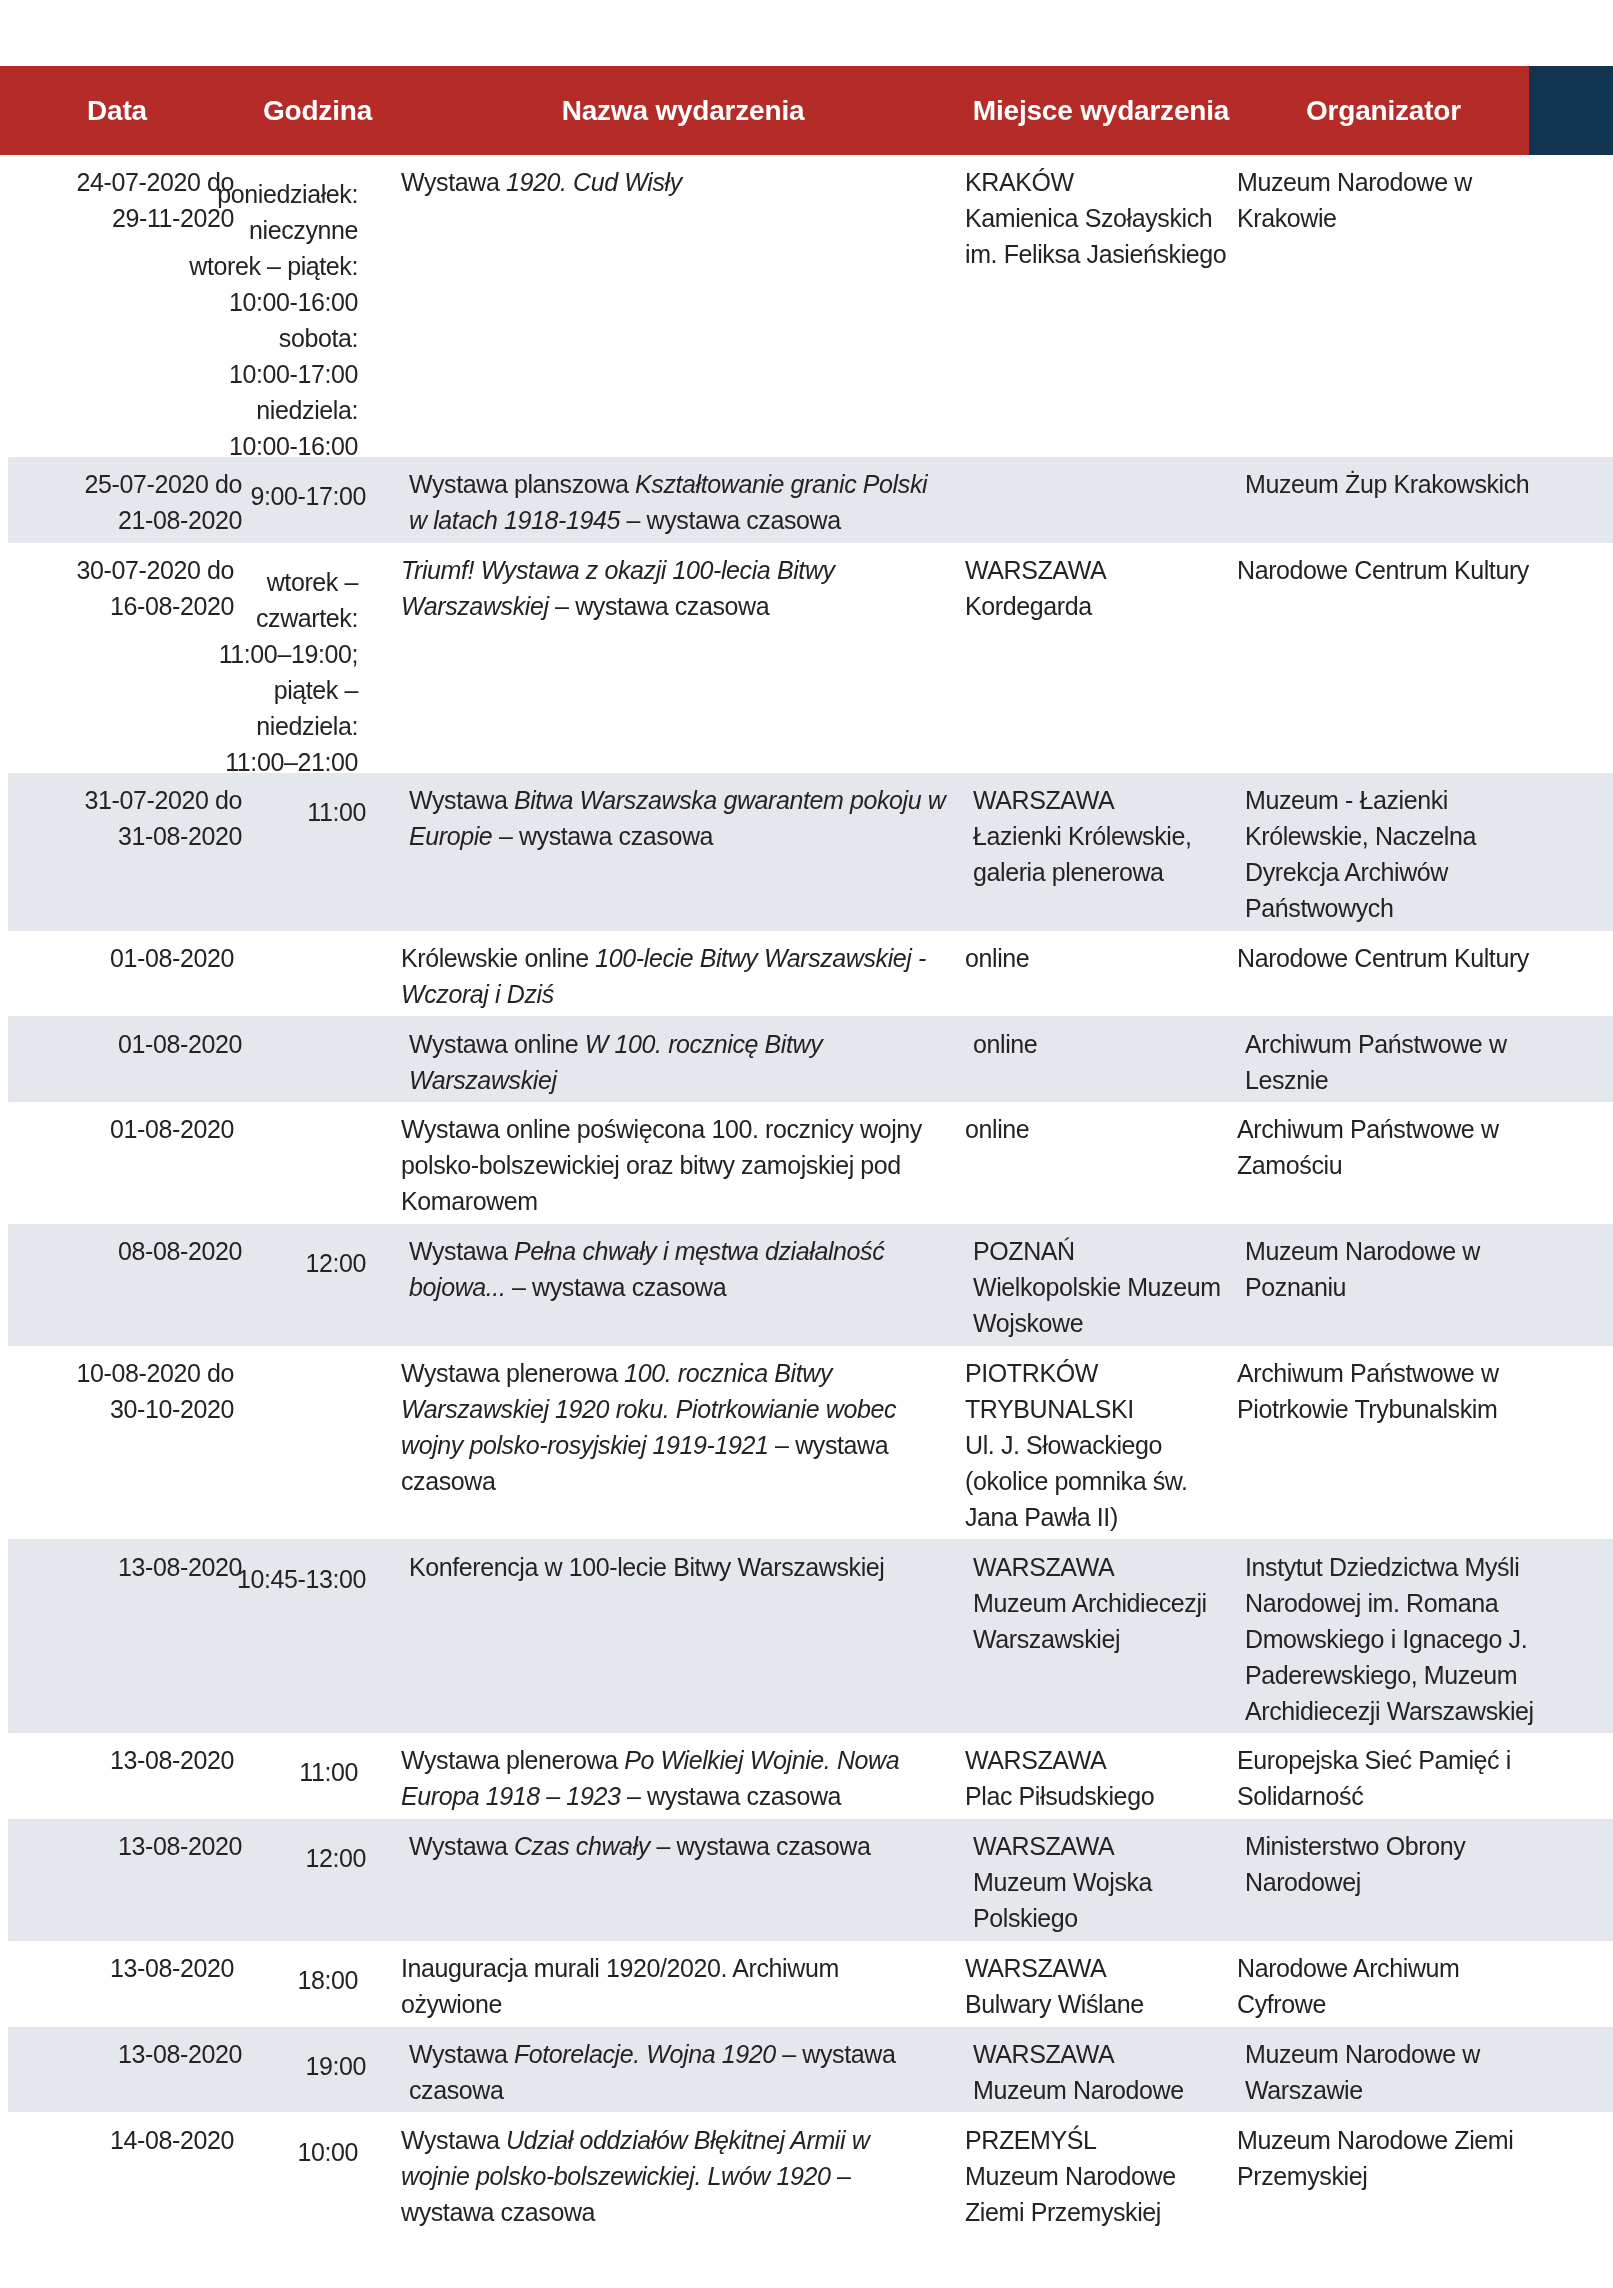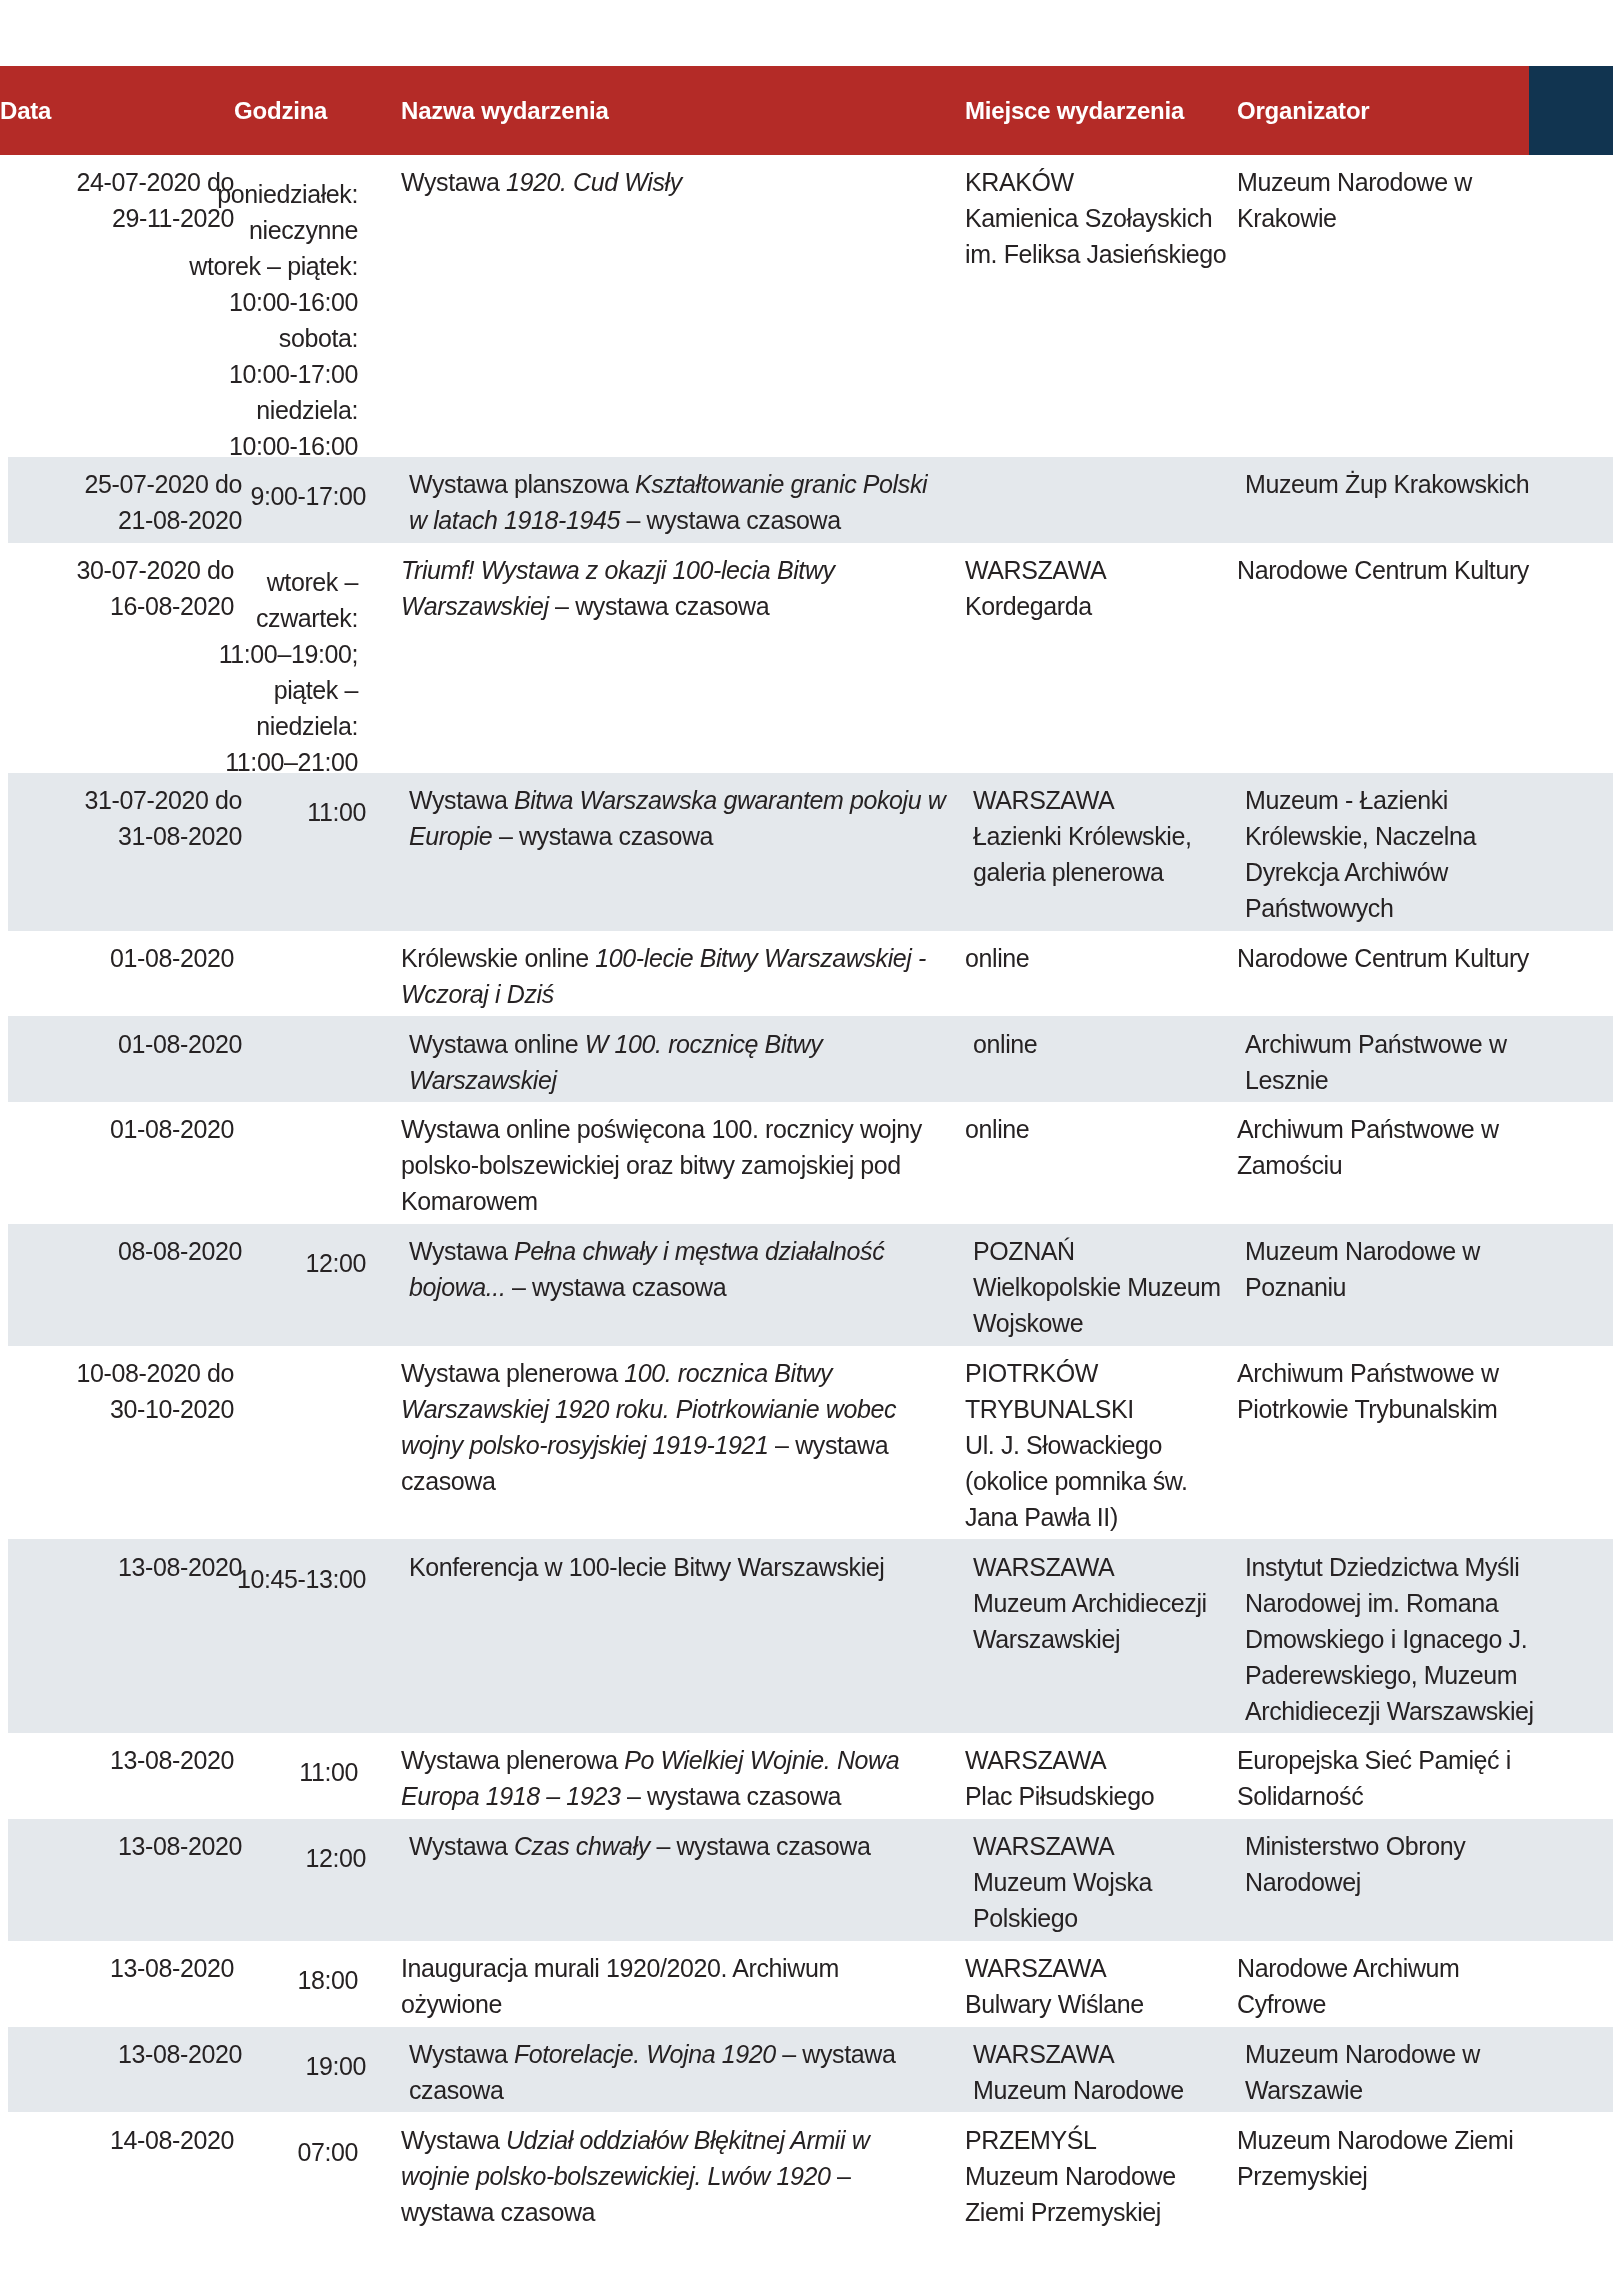--- a/index.html
+++ b/index.html
@@ -9,22 +9,22 @@
     color:var(--text, #262223); font-size:25px; line-height:36px;
     letter-spacing:-0.4px;
   }
   .header {
     position:absolute; top:66px; left:0; width:1529px; height:89px;
     background:var(--header-bg, #b42b27);
     display:grid; grid-template-columns:234px 167px 564px 272px 293px;
     align-items:center;
   }
   .header .h {
-    color:var(--header-text, #ffffff); font-weight:700; font-size:24px;
-    letter-spacing:-0.2px;
+    color:var(--header-text, #ffffff); font-weight:700; font-size:28px;
+    text-align:center; letter-spacing:-0.2px;
   }
   .navy {
     position:absolute; top:66px; left:1529px; width:84px; height:89px;
     background:var(--accent, #113450);
   }
   .tbl { position:absolute; top:155px; left:0; width:1613px; }
   .row {
     display:grid; grid-template-columns:234px 167px 564px 272px 377px;
     position:relative; width:1613px;
   }
@@ -220,21 +220,21 @@
       <div class="c c-nazwa"><span>Wystawa </span><span class="it">Fotorelacje. Wojna 1920</span><span> – wystawa czasowa</span></div>
       <div class="c c-miejsce">
         <span class="venue-city">WARSZAWA</span>
         <span class="venue-name">Muzeum Narodowe</span>
       </div>
       <div class="c c-org">Muzeum Narodowe w Warszawie</div>
     </div>
       <div class="row" style="min-height: 50px;">
       <div class="c c-data">14-08-2020</div>
       <div class="c c-godz-slot"></div>
-      <div class="c c-godzina">07:00</div>
+      <div class="c c-godzina">10:00</div>
       <div class="c c-nazwa"><span>Wystawa </span><span class="it">Udział oddziałów Błękitnej Armii w wojnie polsko-bolszewickiej. Lwów 1920</span><span> – wystawa czasowa</span></div>
       <div class="c c-miejsce">
         <span class="venue-city">PRZEMYŚL</span>
         <span class="venue-name">Muzeum Narodowe Ziemi Przemyskiej</span>
       </div>
       <div class="c c-org">Muzeum Narodowe Ziemi Przemyskiej</div>
     </div>
     </div>
 
 </div>

